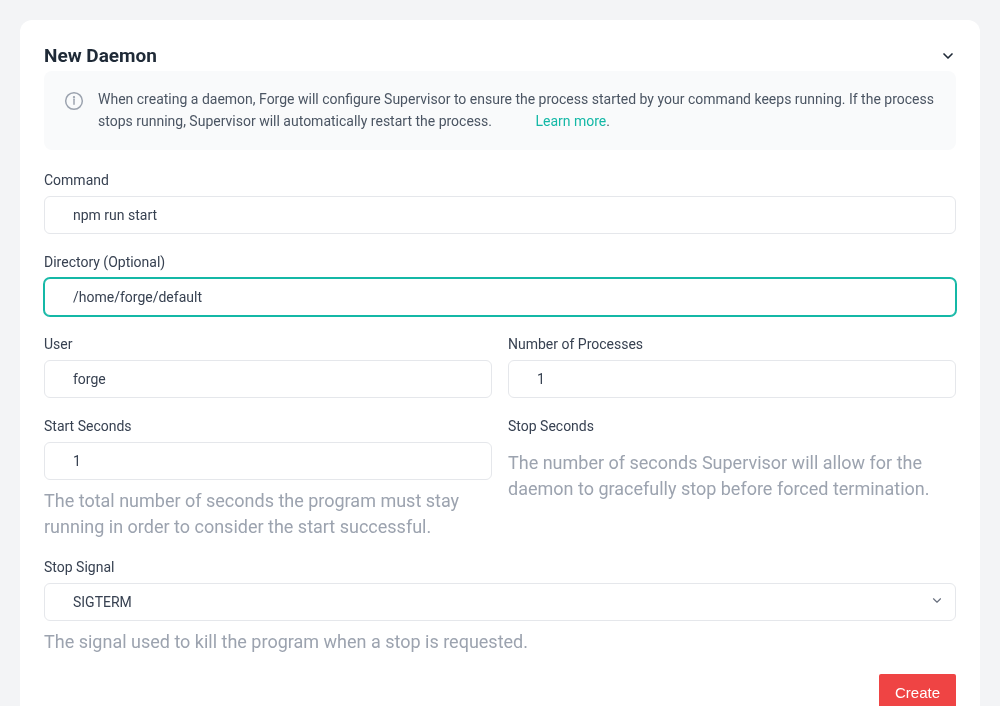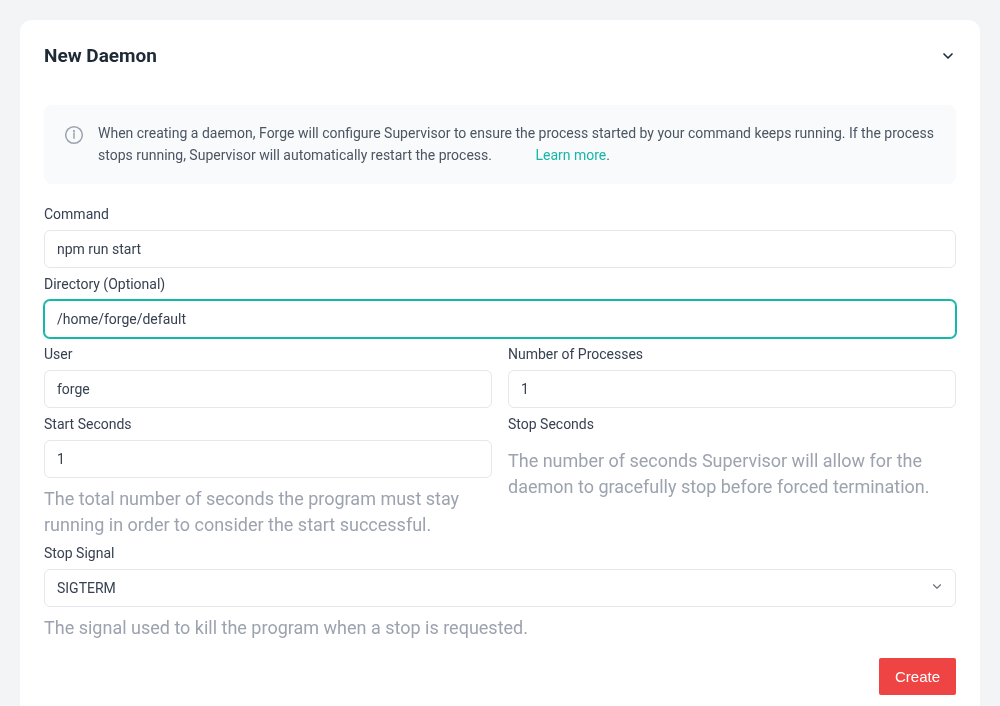--- a/index.html
+++ b/index.html
@@ -13,48 +13,48 @@
     }
     .card {
       background: #fff;
       border-radius: 12px;
       padding: 24px;
     }
     .card-header {
       display: flex;
       justify-content: space-between;
       align-items: center;
-      margin-bottom: 38px;
+      margin-bottom: 4px;
     }
     .card-title {
       font-size: 19px;
       font-weight: 700;
       color: #1f2a37;
     }
     .chevron { display: flex; align-items: center; color: #1f2a37; cursor: pointer; }
     .info-banner {
       background: #f9fafb;
       border-radius: 8px;
       padding: 18px 20px;
       display: flex;
       gap: 14px;
       align-items: flex-start;
       margin-bottom: 22px;
     }
     .info-icon { flex-shrink: 0; color: #9ca3af; margin-top: 2px; }
     .info-text { font-size: 14px; line-height: 1.55; color: #4b5563; }
     .info-text a { color: #14b8a6; text-decoration: none; padding-left: 40px; }
-    .form-row { display: flex; gap: 16px; margin-bottom: 8px; }
+    .form-row { display: flex; gap: 16px; margin-bottom: 20px; }
     .form-group { flex: 1; display: flex; flex-direction: column; }
     .form-group.full { width: 100%; }
     .label { font-size: 14px; color: #374151; margin-bottom: 8px; }
     .input, .select {
       width: 100%;
       font-size: 14px;
-      padding: 10px 12px;
+      padding: 10px 28px;
       border: 1px solid #e5e7eb;
       border-radius: 6px;
       color: #374151;
       font-family: inherit;
       background: #fff;
     }
     .input.focused { border-color: #14b8a6; box-shadow: 0 0 0 1px #14b8a6; }
     .helper { font-size: 18px; color: #9ca3af; margin-top: 8px; line-height: 1.4; }
     .select-wrapper { position: relative; }
     .select-wrapper .chev {

